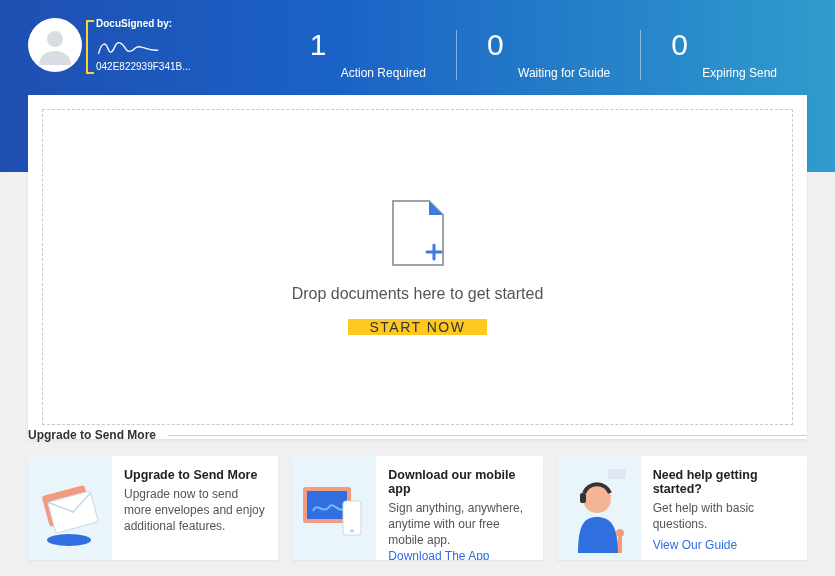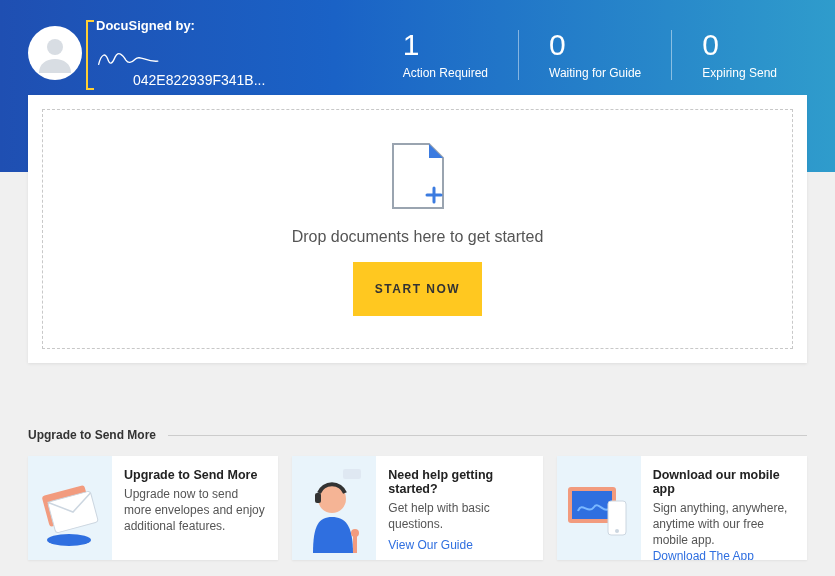--- a/index.html
+++ b/index.html
@@ -30,62 +30,62 @@
     width: 54px; height: 54px;
     border-radius: 50%;
     background: #fff;
     display:flex; align-items:center; justify-content:center;
   }
   .avatar svg { width: 40px; height: 40px; }
   .sig-block {
     display:flex; flex-direction:column;
     position: relative;
   }
-  .sig-label { color:#fff; font-size:13px; font-weight:600; margin-bottom:15px; }
-  .sig-id { color:#fff; font-size:14px; margin-top:2px;margin-left:37px; }
+  .sig-label { color:#fff; font-size:10px; font-weight:600; margin-bottom:8px; }
+  .sig-id { color:#fff; font-size:10px; margin-top:2px; }
   .sig-bracket {
     position:absolute; left:-10px; top:2px; bottom:-2px; width:8px;
     border-left:2px solid #ffcf33; border-top:2px solid #ffcf33; border-bottom:2px solid #ffcf33;
   }
   .stats {
     display:flex;
     margin-top: 18px;
     gap: 0;
   }
   .stat {
     padding: 0 30px;
     border-left:1px solid rgba(255,255,255,0.45);
     color:#fff;
   }
   .stat:first-child { border-left:none; }
   .stat-num { font-size: 30px; font-weight:300; line-height:1; }
-  .stat-lbl { font-size: 12px; margin-top:6px; font-weight:400; }
+  .stat-lbl { font-size: 12px; margin-top:6px; font-weight:400;margin-left:31px; }
   .main-card {
     position:absolute;
     top: 95px;
     left: 28px; right: 28px;
-    height: 268px;
+    height: 344px;
     background:#fff;
     box-shadow: 0 1px 3px rgba(0,0,0,0.08);
   }
   .drop-zone {
     position:absolute;
     inset: 14px;
     border: 1px dashed #c8c8c8;
     display:flex;
     flex-direction:column;
     align-items:center;
     justify-content:center;
   }
   .doc-icon { width:54px; height:68px; margin-bottom:18px; }
   .drop-text { font-size:16px; color:#555; margin-bottom:16px; }
   .start-btn {
     background:#ffc820; color:#333; border:none;
-    padding: 20px 22px;
-    font-size:12px; font-weight:700; letter-spacing:1.5px;
+    padding: 0 22px;
+    font-size:14px; font-weight:400; letter-spacing:1.5px;
     cursor:pointer;
   }
   .section-title-row {
     position:absolute;
     top: 428px;
     left: 28px; right: 28px;
     display:flex; align-items:center; gap:12px;
   }
   .section-title { font-size:12px; font-weight:600; color:#333; white-space:nowrap; }
   .section-rule { flex:1; height:1px; background:#ccc; }
@@ -188,47 +188,47 @@
       </svg>
     </div>
     <div class="card-body">
       <div class="card-title">Upgrade to Send More</div>
       <div class="card-desc">Upgrade now to send more envelopes and enjoy additional features.</div>
     </div>
   </div>
 
   <div class="card">
     <div class="card-illus">
+      <svg width="74" height="74" viewBox="0 0 74 74">
+        <rect x="6" y="16" width="48" height="36" rx="3" fill="#f29b7e"></rect>
+        <rect x="10" y="20" width="40" height="28" fill="#2f6fe0"></rect>
+        <path d="M16 40 C 20 30, 26 44, 32 36 C 36 30, 42 42, 46 38" stroke="#7bb8ff" stroke-width="2" fill="none"></path>
+        <rect x="46" y="30" width="18" height="34" rx="3" fill="#fff" stroke="#ccd6e0"></rect>
+        <circle cx="55" cy="60" r="2" fill="#ccd6e0"></circle>
+      </svg>
+    </div>
+    <div class="card-body">
+      <div class="card-title">Download our mobile app</div>
+      <div class="card-desc">Sign anything, anywhere, anytime with our free mobile app.</div>
+      <a class="card-link">Download The App</a>
+    </div>
+  </div>
+
+  <div class="card">
+    <div class="card-illus">
       <svg width="70" height="90" viewBox="0 0 70 90">
         <circle cx="33" cy="36" r="14" fill="#f5b495"></circle>
         <path d="M14 90 C14 62 20 54 33 54 C46 54 54 62 54 90 Z" fill="#2f6fe0"></path>
         <path d="M20 30 A14 14 0 0 1 46 30" fill="none" stroke="#333" stroke-width="4"></path>
         <rect x="16" y="30" width="6" height="10" rx="2" fill="#333"></rect>
         <circle cx="56" cy="70" r="4" fill="#f29b7e"></circle>
         <rect x="54" y="72" width="4" height="18" fill="#f29b7e"></rect>
         <rect x="44" y="6" width="18" height="10" rx="2" fill="#dfe8f2"></rect>
       </svg>
     </div>
     <div class="card-body">
       <div class="card-title">Need help getting started?</div>
       <div class="card-desc">Get help with basic questions.</div>
       <a class="card-link">View Our Guide</a>
     </div>
   </div>
 
-  <div class="card">
-    <div class="card-illus">
-      <svg width="74" height="74" viewBox="0 0 74 74">
-        <rect x="6" y="16" width="48" height="36" rx="3" fill="#f29b7e"></rect>
-        <rect x="10" y="20" width="40" height="28" fill="#2f6fe0"></rect>
-        <path d="M16 40 C 20 30, 26 44, 32 36 C 36 30, 42 42, 46 38" stroke="#7bb8ff" stroke-width="2" fill="none"></path>
-        <rect x="46" y="30" width="18" height="34" rx="3" fill="#fff" stroke="#ccd6e0"></rect>
-        <circle cx="55" cy="60" r="2" fill="#ccd6e0"></circle>
-      </svg>
-    </div>
-    <div class="card-body">
-      <div class="card-title">Download our mobile app</div>
-      <div class="card-desc">Sign anything, anywhere, anytime with our free mobile app.</div>
-      <a class="card-link">Download The App</a>
-    </div>
-  </div>
-
 </div>
 
 </body></html>

